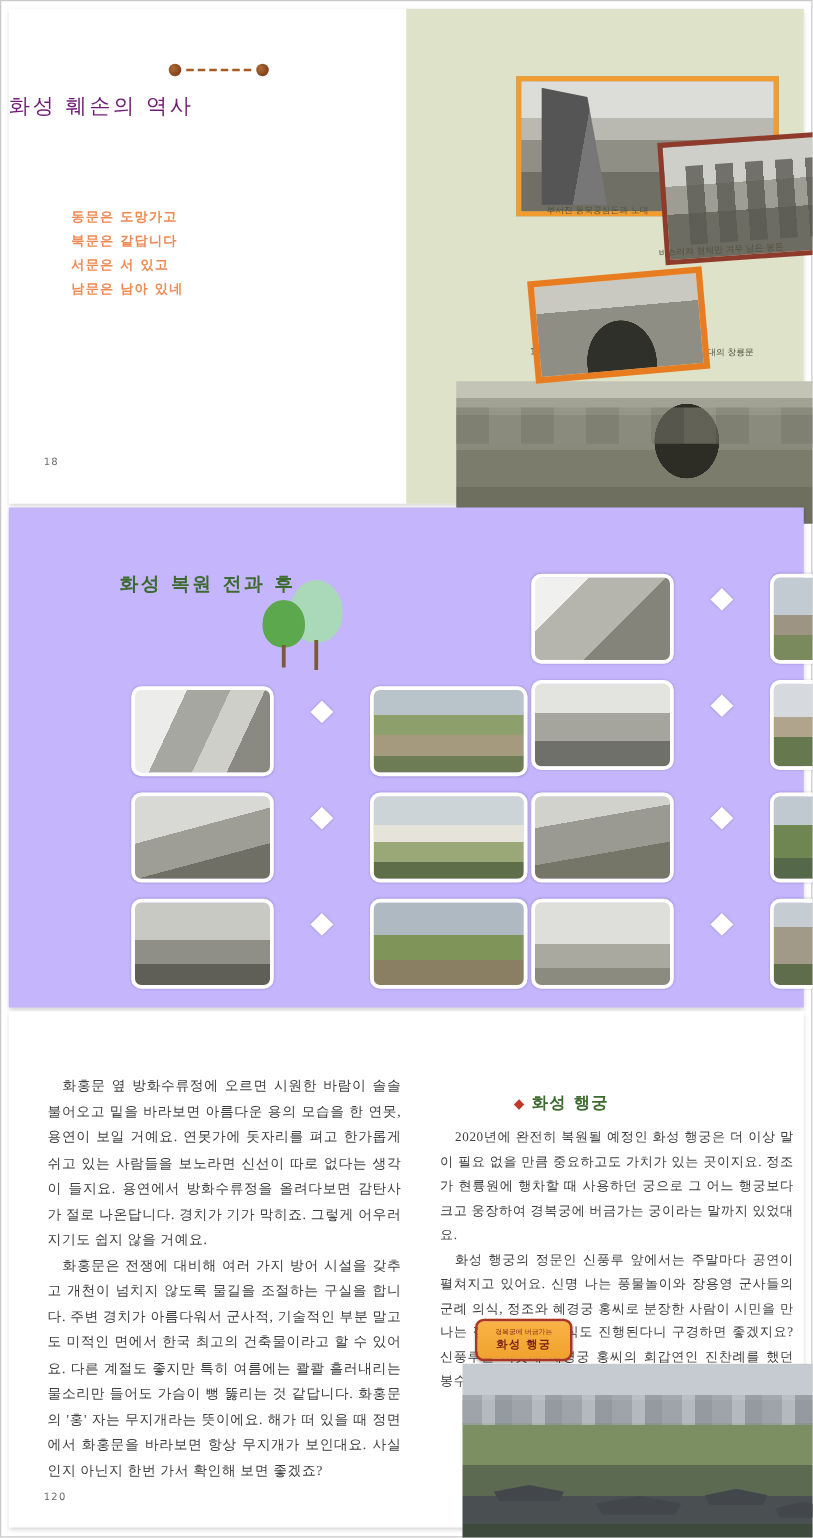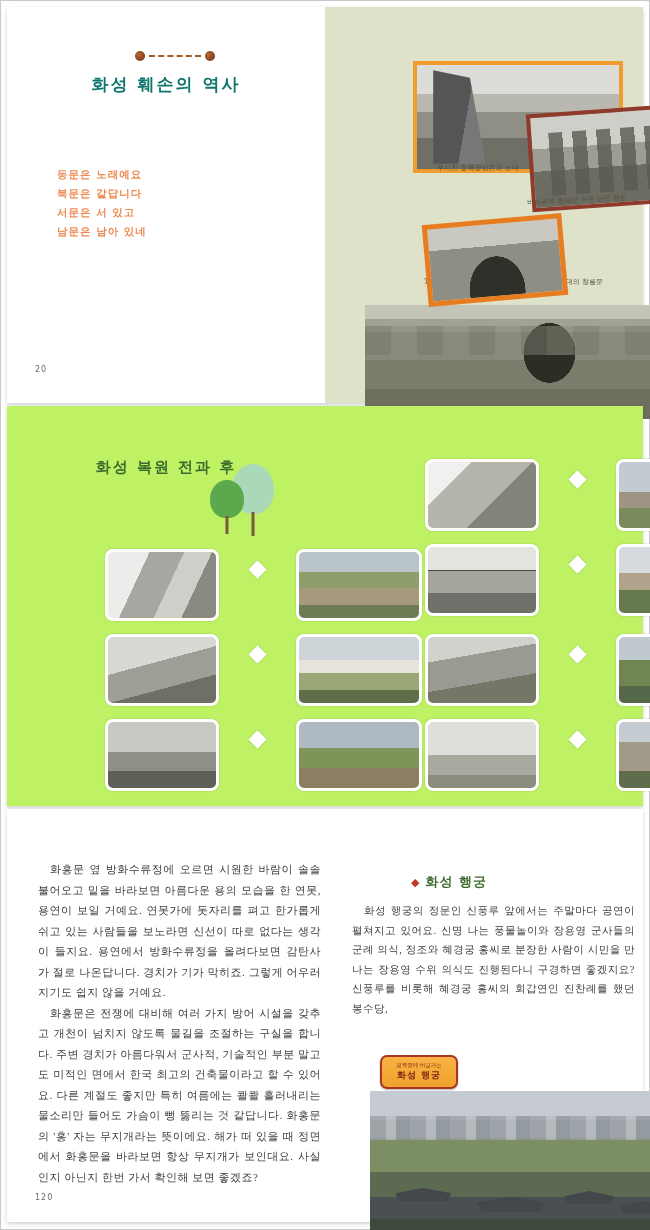--- a/index.html
+++ b/index.html
@@ -3,30 +3,30 @@
 <meta charset="utf-8">
 <style>
   html,body{margin:0;padding:0;}
   body{
     width:650px;height:1230px;position:relative;background:#ffffff;
     font-family:"DejaVu Sans",sans-serif;overflow:hidden;
     outline:1px solid #c9c9c9;outline-offset:-1px;
   }
   .spread{position:absolute;left:7px;width:636px;box-shadow:0 2px 4px rgba(0,0,0,.18);}
   #spread1{top:7px;height:396px;background:#ffffff;}
-  #spread2{top:406px;height:400px;background:#bef264;}
+  #spread2{top:406px;height:400px;background:#c4b5fd;}
   #spread3{top:809px;height:413px;background:#ffffff;}
 
   
   .green-page{position:absolute;left:318px;top:0;width:318px;height:100%;background:#dde2c8;}
   .ornament{position:absolute;left:100px;top:44px;width:136px;display:flex;align-items:center;justify-content:center;gap:4px;}
   .orn-dot{width:10px;height:10px;border-radius:50%;background:radial-gradient(circle at 35% 35%, #b06a32, #6e2f14);}
   .orn-dash{width:52px;border-top:2px dashed #a85a22;height:0;}
-  .h-title{position:absolute;left:0;top:66px;width:318px;text-align:center;
-    font-size:17px;font-weight:bold;color:#0f766e;letter-spacing:2px;}
+  .h-title{position:absolute;left:0;top:66px;width:318px;
+    font-size:17px;font-weight:normal;color:#701a75;letter-spacing:2px;}
   .poem{position:absolute;left:50px;top:158px;color:#ef8a52;font-size:10.5px;line-height:19px;font-weight:bold;letter-spacing:1px;}
   .bodytext{font-family:"Liberation Serif","DejaVu Serif",serif;color:#3d3d3d;font-size:11px;line-height:20.5px;text-align:justify;text-indent:12px;letter-spacing:.5px;}
   #body1{position:absolute;left:32px;top:238px;width:281px;}
   .pagenum{position:absolute;font-size:8px;color:#6b6b6b;letter-spacing:1px;}
 
   .photo{position:absolute;box-sizing:border-box;}
   .cap{position:absolute;font-size:7px;color:#53513e;text-align:center;letter-spacing:0px;}
   #photoA{left:366px;top:38px;width:210px;height:112px;border:4px solid #f09c2e;
     background:linear-gradient(180deg,#dcdcd8 0 28%,#b9b9b2 28% 45%,#8f8f86 45% 70%,#6f6f66 70% 100%),#999;}
   #photoA::after{content:"";position:absolute;left:8%;top:5%;width:26%;height:90%;
@@ -109,27 +109,27 @@
   <div class="green-page"></div>
 
   <div class="ornament">
     <span class="orn-dot"></span>
     <span class="orn-dash"></span>
     <span class="orn-dot"></span>
   </div>
   <div class="h-title">화성 훼손의 역사</div>
 
   <div class="poem">
-    <div>동문은 노래예요</div>
+    <div>동문은 도망가고</div>
     <div>북문은 같답니다</div>
     <div>서문은 서 있고</div>
     <div>남문은 남아 있네</div>
   </div>
 
-  <div class="pagenum" style="left:28px;top:358px;">20</div>
+  <div class="pagenum" style="left:28px;top:358px;">18</div>
 
   <figure class="photo" id="photoA"></figure>
   <div class="cap" id="capA">부서진 동북공심돈과 노대</div>
 
   <figure class="photo" id="photoB"></figure>
   <div class="cap" id="capB">바스러져 형체만 겨우 남은 봉돈</div>
 
   <figure class="photo" id="photoC"></figure>
   <div class="cap" id="capC">1950년대의 장안문</div>
 
@@ -233,20 +233,21 @@
     <div class="bodytext">화홍문 옆 방화수류정에 오르면 시원한 바람이 솔솔 불어오고 밑을 바라보면 아름다운 용의 모습을 한 연못, 용연이 보일 거예요. 연못가에 돗자리를 펴고 한가롭게 쉬고 있는 사람들을 보노라면 신선이 따로 없다는 생각이 들지요. 용연에서 방화수류정을 올려다보면 감탄사가 절로 나온답니다. 경치가 기가 막히죠. 그렇게 어우러지기도 쉽지 않을 거예요.</div>
     <div class="bodytext">화홍문은 전쟁에 대비해 여러 가지 방어 시설을 갖추고 개천이 넘치지 않도록 물길을 조절하는 구실을 합니다. 주변 경치가 아름다워서 군사적, 기술적인 부분 말고도 미적인 면에서 한국 최고의 건축물이라고 할 수 있어요. 다른 계절도 좋지만 특히 여름에는 콸콸 흘러내리는 물소리만 들어도 가슴이 뻥 뚫리는 것 같답니다. 화홍문의 '홍' 자는 무지개라는 뜻이에요. 해가 떠 있을 때 정면에서 화홍문을 바라보면 항상 무지개가 보인대요. 사실인지 아닌지 한번 가서 확인해 보면 좋겠죠?</div>
   </div>
   <div class="pagenum" style="left:28px;top:384px;">120</div>
 
   <div class="sec-head">
     <span class="diamond">◆</span>
     <span>화성 행궁</span>
   </div>
   <div id="body3">
+    <div class="bodytext" style="font-size:10.5px;line-height:19.5px;">2020년에 완전히 복원될 예정인 화성 행궁은 더 이상 말이 필요 없을 만큼 중요하고도 가치가 있는 곳이지요. 정조가 현륭원에 행차할 때 사용하던 궁으로 그 어느 행궁보다 크고 웅장하여 경복궁에 버금가는 궁이라는 말까지 있었대요.</div>
     <div class="bodytext" style="font-size:10.5px;line-height:19.5px;">화성 행궁의 정문인 신풍루 앞에서는 주말마다 공연이 펼쳐지고 있어요. 신명 나는 풍물놀이와 장용영 군사들의 군례 의식, 정조와 혜경궁 홍씨로 분장한 사람이 시민을 만나는 장용영 수위 의식도 진행된다니 구경하면 좋겠지요? 신풍루를 비롯해 혜경궁 홍씨의 회갑연인 진찬례를 했던 봉수당,</div>
   </div>
 
   <div class="badge">
     <div class="b1">경복궁에 버금가는</div>
     <div class="b2">화성 행궁</div>
   </div>
 
   <figure class="photo" id="photoE">
     <div class="citybar"></div>

